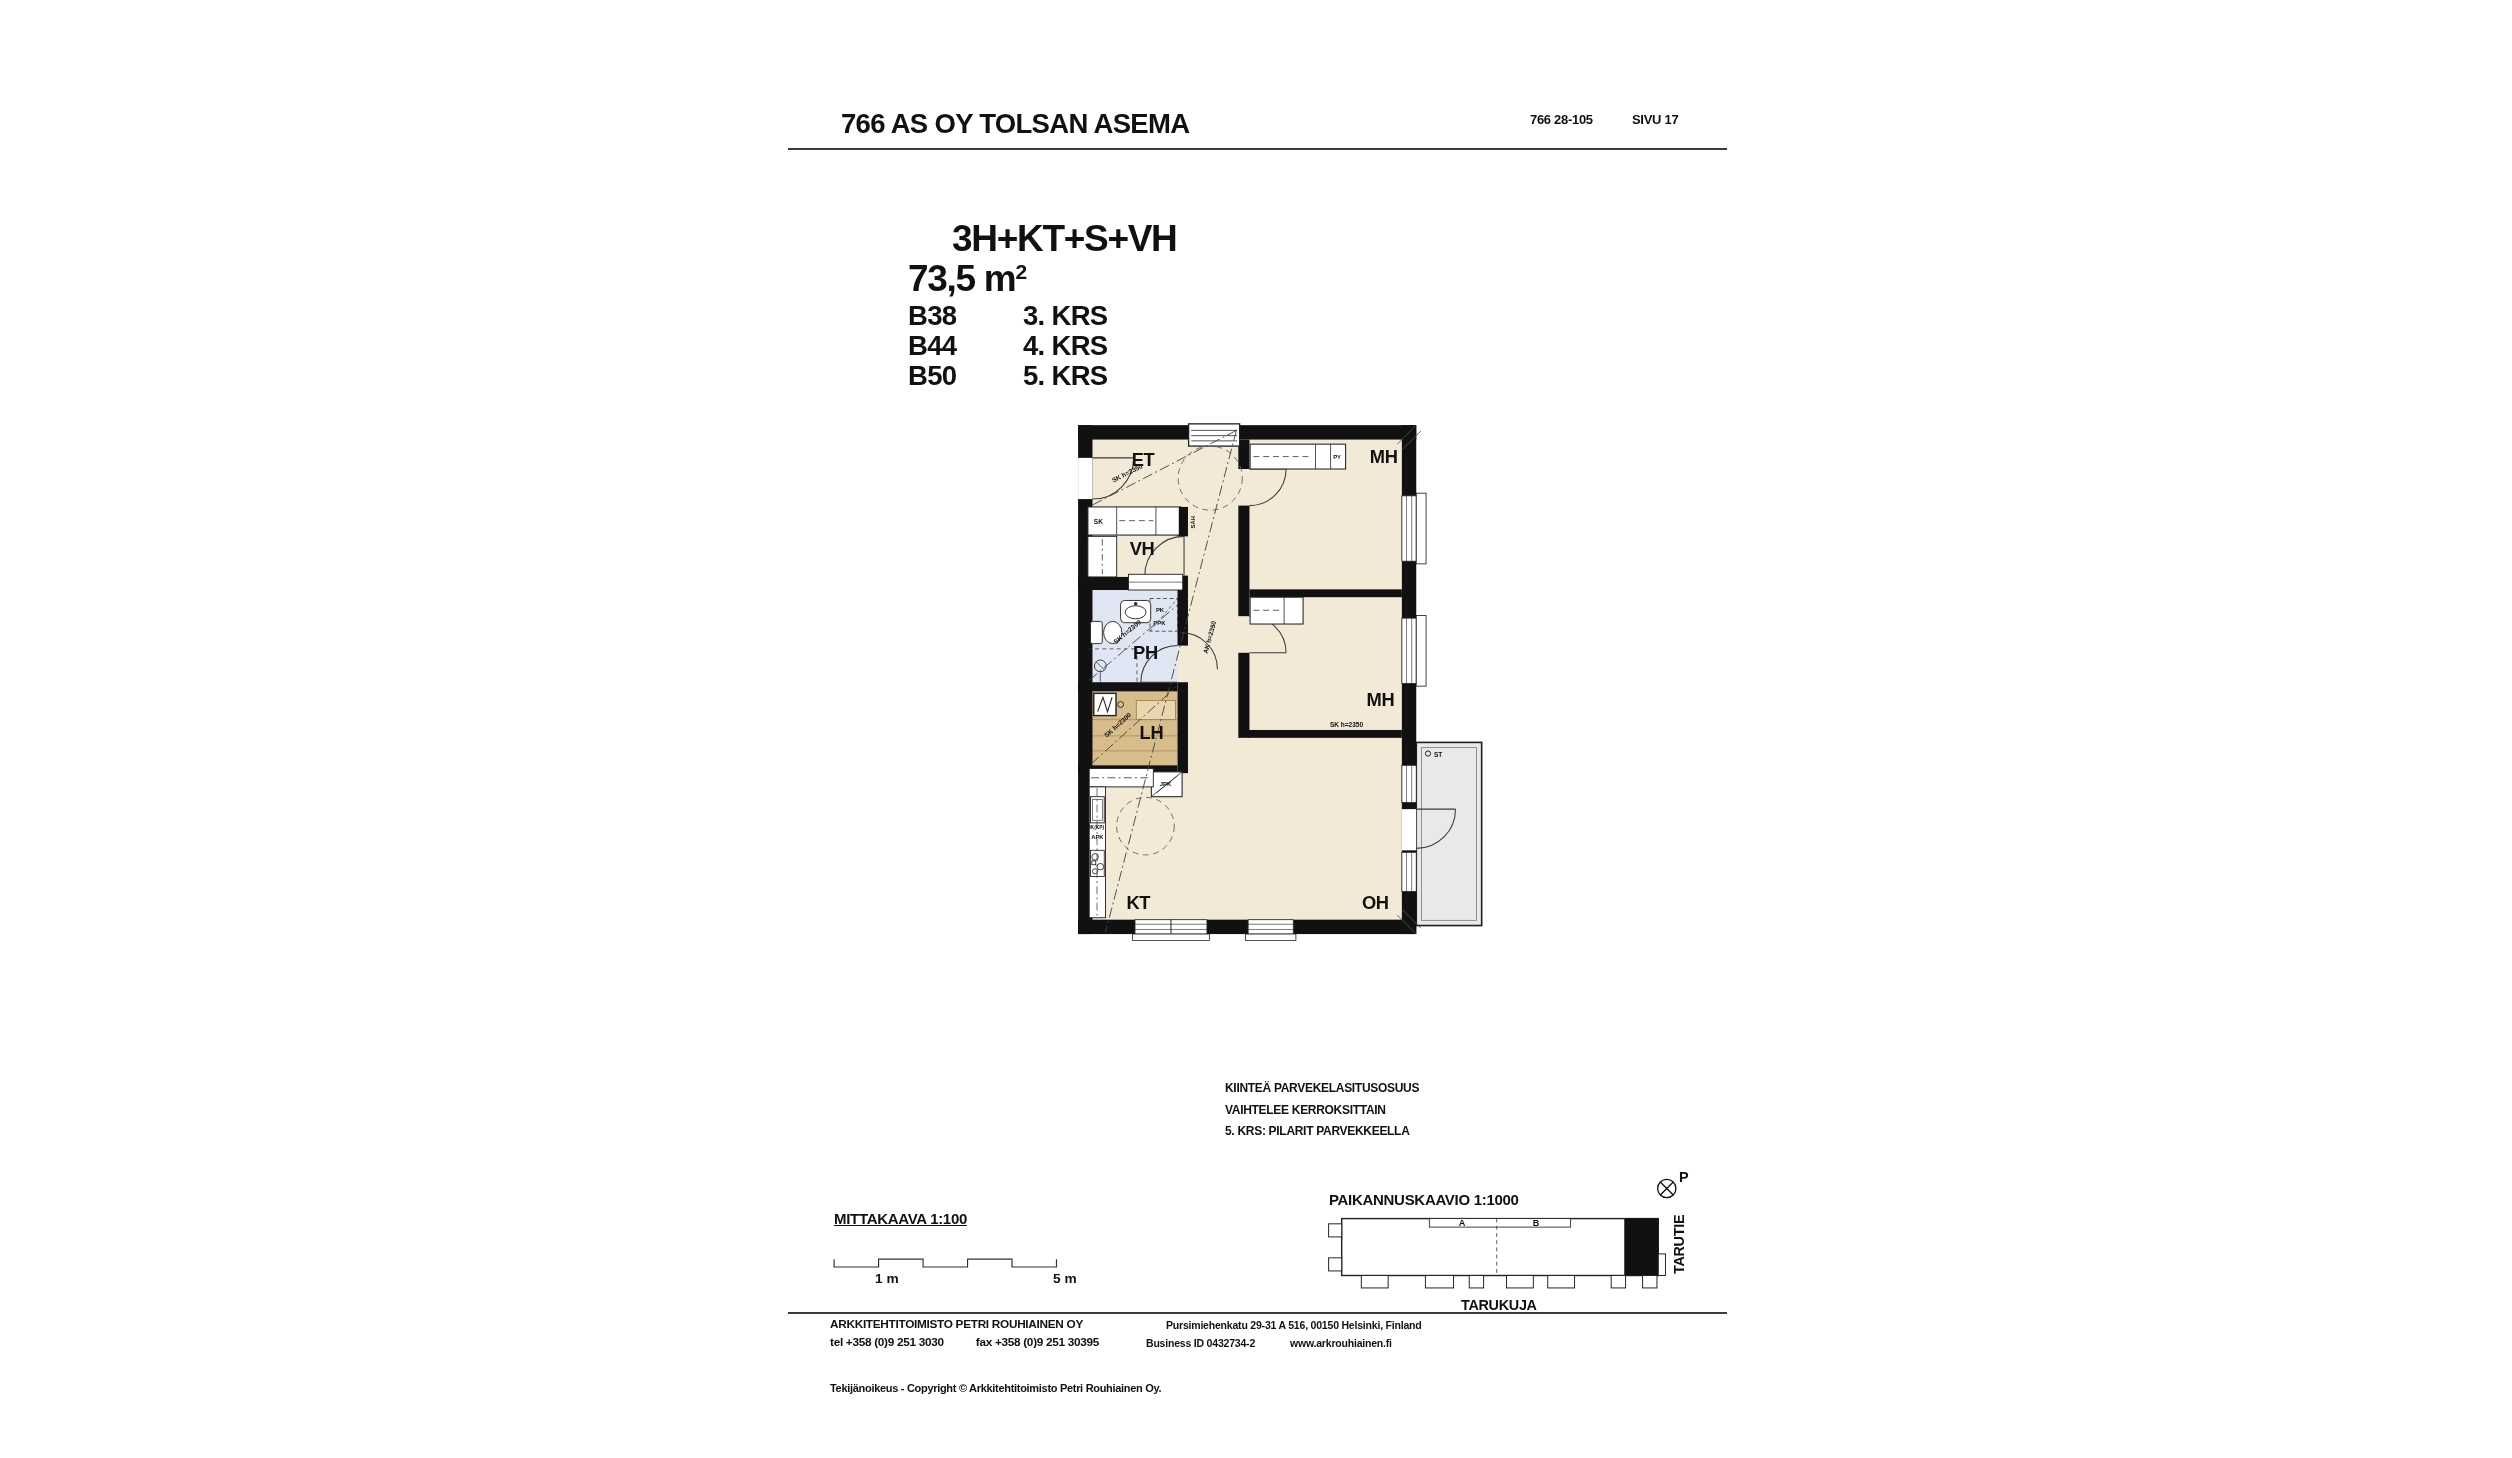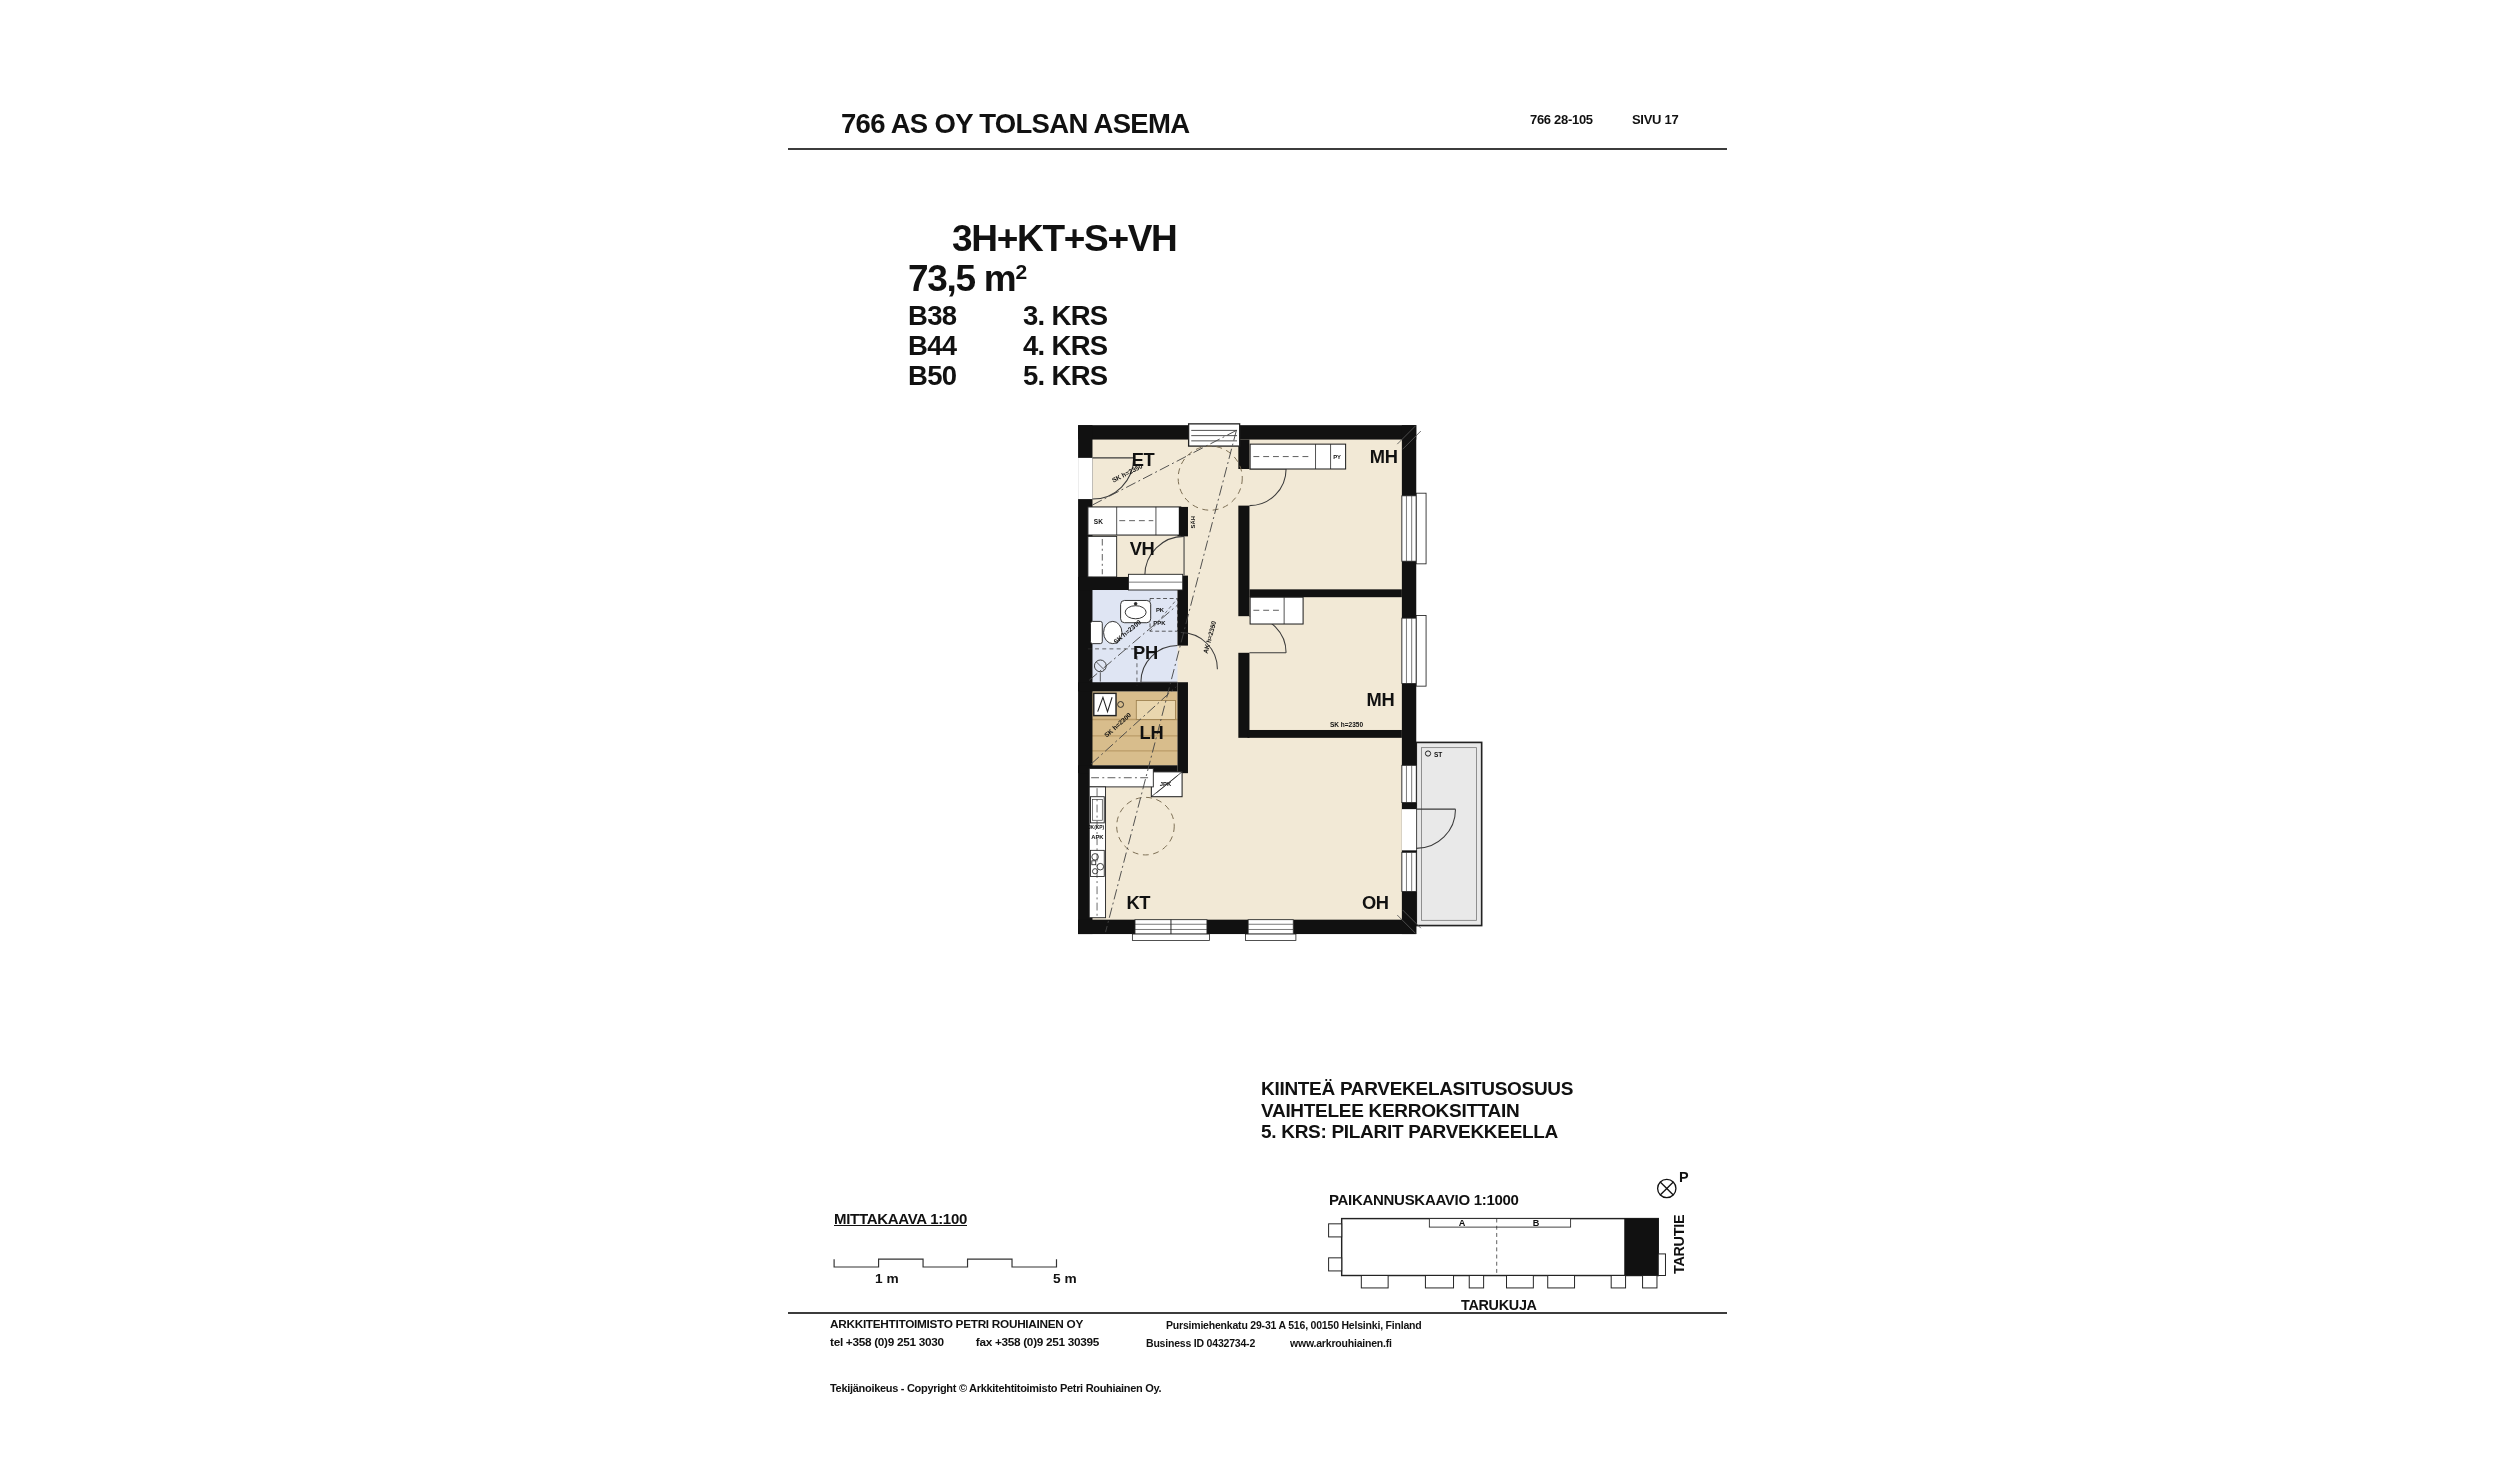--- a/index.html
+++ b/index.html
@@ -7,21 +7,21 @@
     width:2512px;height:1458px;position:relative;background:#ffffff;
     font-family:"Liberation Sans",sans-serif;color:#111;overflow:hidden;
   }
   .t{position:absolute;white-space:nowrap;font-weight:bold;line-height:1;}
   .header-title{font-size:27.5px;letter-spacing:-0.7px;}
   .header-right{font-size:13px;letter-spacing:-0.3px;}
   .type-label{font-size:37px;letter-spacing:-1.3px;}
   .area-label{font-size:37px;letter-spacing:-1.3px;}
   .area-label sup{font-size:21px;vertical-align:11.8px;}
   .unit-cell{font-size:27.5px;letter-spacing:-0.7px;}
-  .notes{font-size:19px;line-height:21.6px;letter-spacing:-0.3px;margin-left:36px;}
+  .notes{font-size:12px;line-height:21.6px;letter-spacing:-0.3px;}
   .map-label{font-size:15px;letter-spacing:-0.3px;}
   .street-label{font-size:14.4px;letter-spacing:-0.3px;}
   .scale-num{font-size:13.7px;}
   .footer-main{font-size:11.8px;letter-spacing:-0.3px;}
   .footer-sub{font-size:10.5px;letter-spacing:-0.2px;}
   .copyright{font-size:11px;letter-spacing:-0.3px;}
   .rule{position:absolute;height:2px;background:#3c3c3c;}
   .vertical-street{transform:rotate(-90deg);transform-origin:left top;}
   svg text{font-family:"Liberation Sans",sans-serif;font-weight:bold;fill:#111;}
   svg .room-label{font-size:28px;letter-spacing:-0.5px;}

